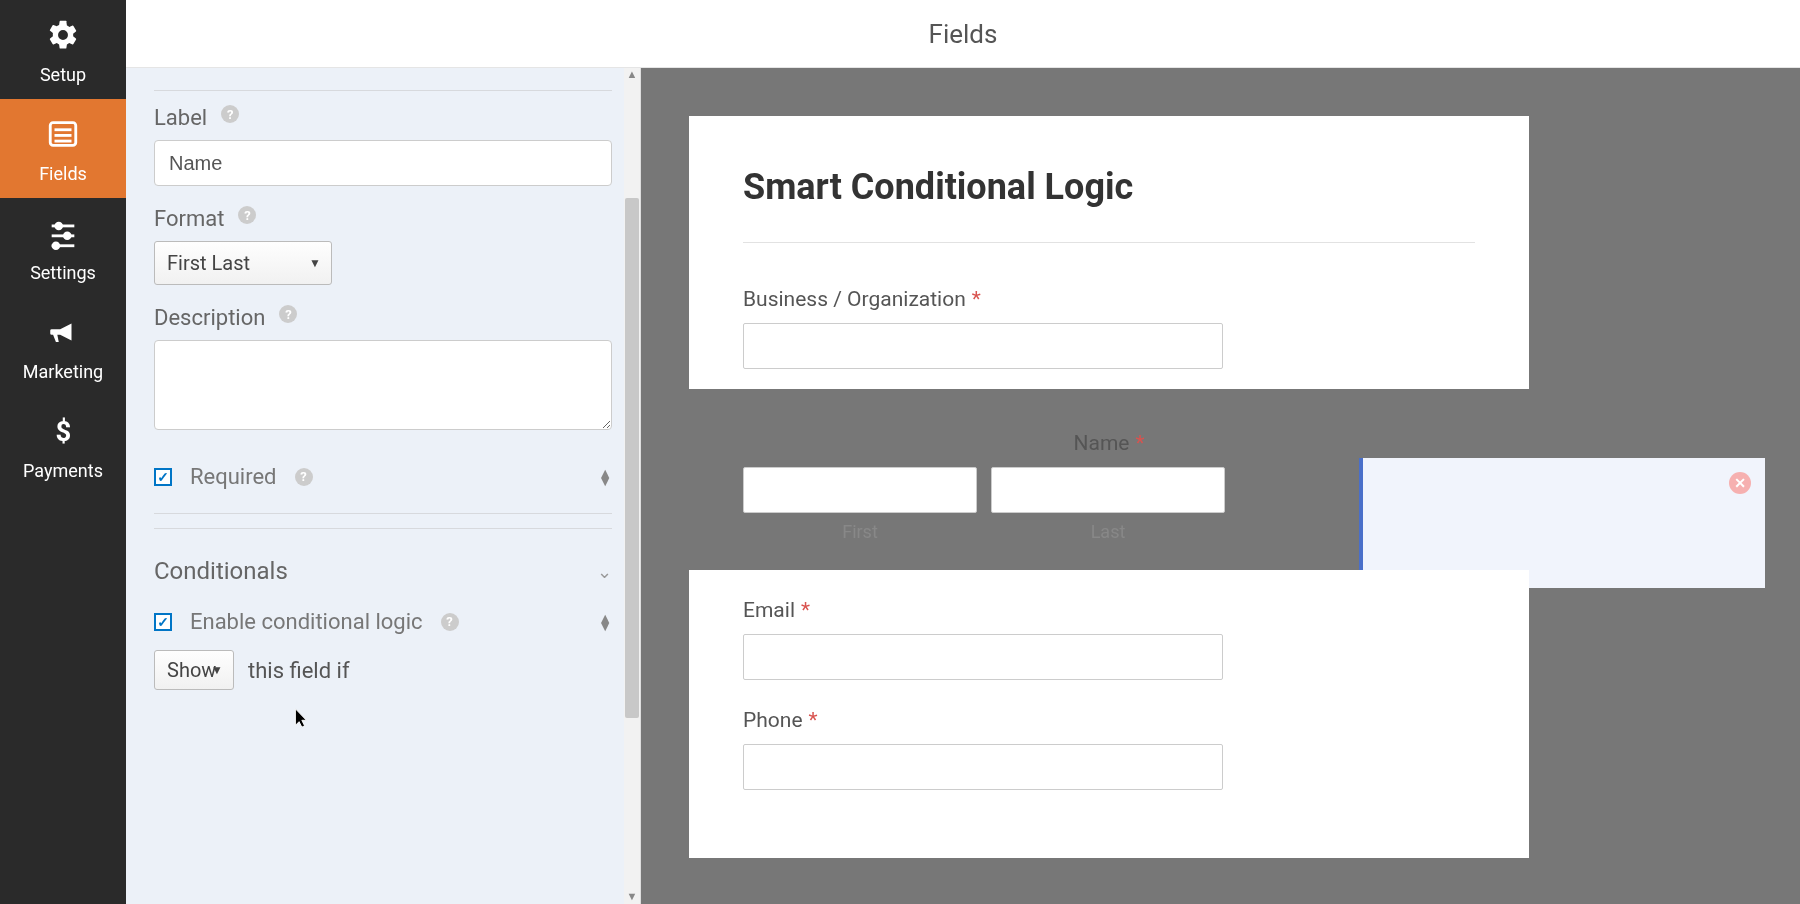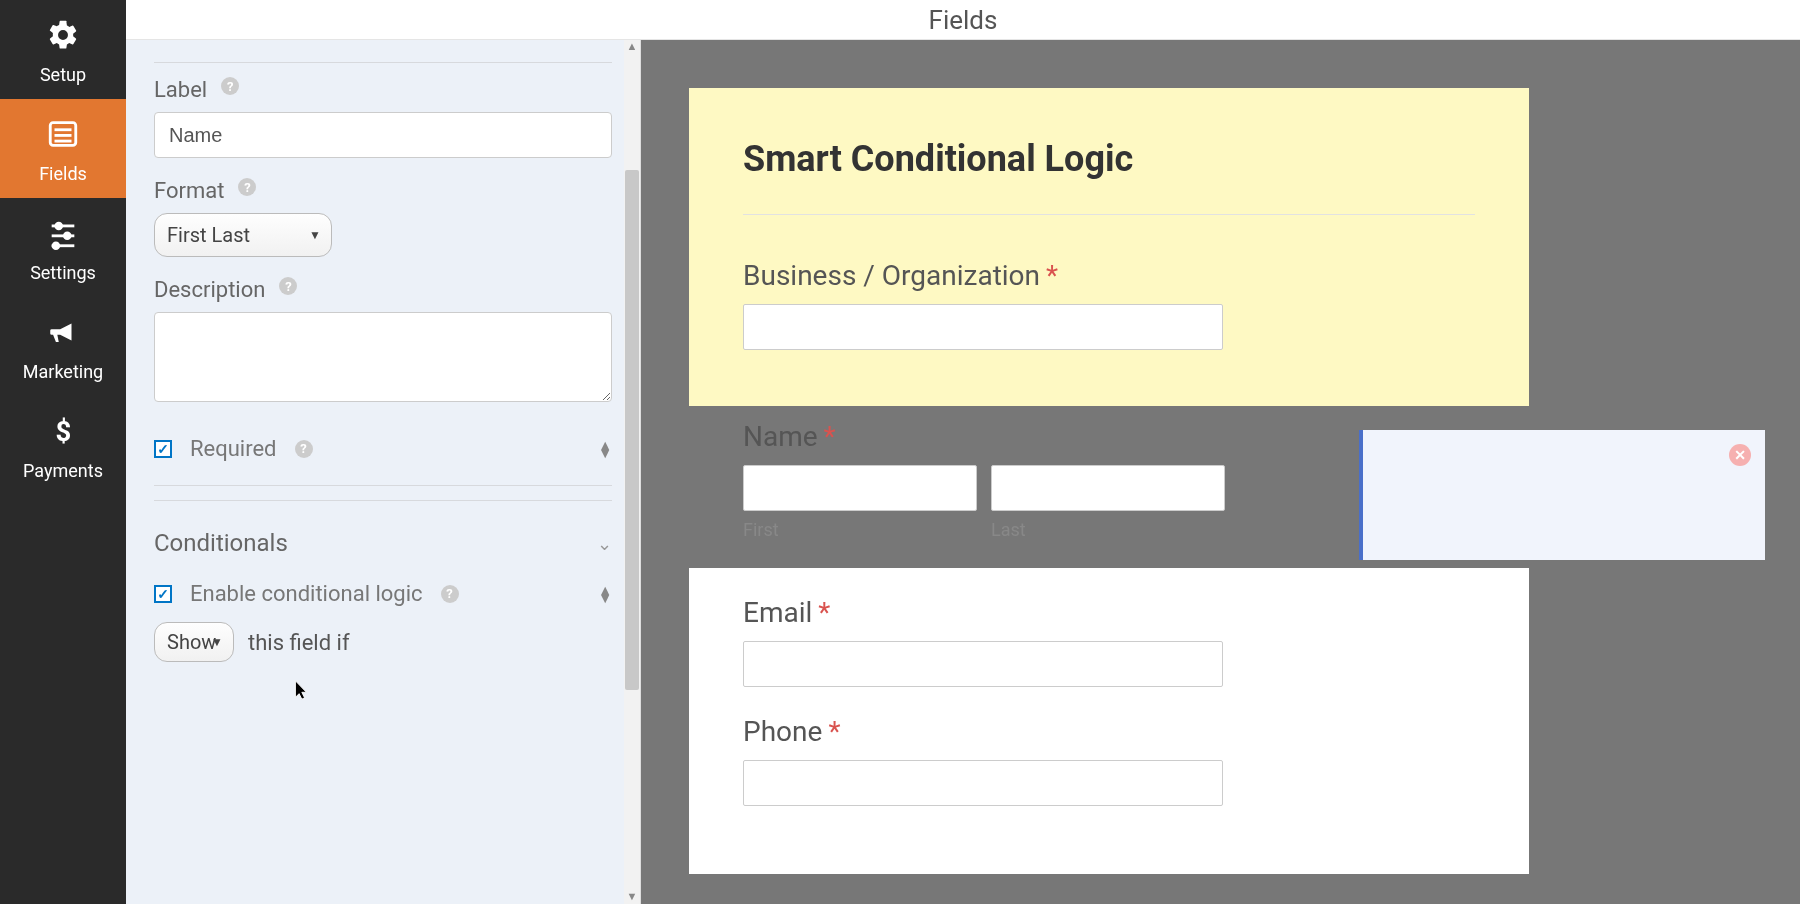--- a/index.html
+++ b/index.html
@@ -104,21 +104,21 @@
     background: #fff;
     padding: 0 14px;
     font-size: 20px;
     color: #555;
   }
 
   .select {
     height: 44px;
     border: 1px solid #bbb;
     background: #fafafa linear-gradient(#fefefe,#f1f1f1);
-    border-radius: 13px;
+    border-radius: 3px;
     padding: 0 36px 0 12px;
     font-size: 20px;
     color: #444;
     position: relative;
     display: inline-flex;
     align-items: center;
     cursor: pointer;
   }
   .select .caret {
     position: absolute;
@@ -269,21 +269,21 @@
   .selected-strip {
     position: absolute;
     left: 718px;
     right: 35px;
     top: 390px;
     height: 130px;
     background: #f1f4fc;
     border-left: 4px solid #4a6fc9;
   }
   .field-lbl {
-    font-size: 28px;
+    font-size: 21px;
     color: #555;
     margin-bottom: 12px;
   }
   .req { color: #d9534f; margin-left: 6px;}
   .input-box {
     width: 480px;
     height: 46px;
     border: 1px solid #ccc;
     background: #fff;
     border-radius: 2px;
@@ -447,33 +447,33 @@
       </div>
     </div>
 
     <div class="preview-area" style="position:relative">
 
       <div class="selected-strip">
         <span class="close-badge-alt">✕</span>
       </div>
 
       <div class="form-card" style="position:relative; z-index:2; background:transparent">
-        <div style="background:#fef9c3; margin:-50px -54px 0 -54px; padding:50px 54px 8px 54px;">
+        <div style="background:#ffffff; margin:-50px -54px 0 -54px; padding:50px 54px 0 54px;">
           <div class="form-title">Smart Conditional Logic</div>
           <hr class="form-hr">
 
           <div class="form-field" style="padding-bottom:20px">
             <div class="field-lbl">
               <span>Business / Organization</span><span class="req">*</span>
             </div>
             <div class="input-box"></div>
           </div>
         </div>
 
-        <div class="form-field" style="padding:14px 0 14px 0; margin-bottom:14px;">
+        <div class="form-field" style="padding:14px 0 14px 0; margin-bottom:14px;text-align:center;">
           <div class="field-lbl">
             <span>Name</span><span class="req">*</span>
           </div>
           <div class="name-row">
             <div class="name-col">
               <div class="input-box"></div>
               <div class="sub-lbl">First</div>
             </div>
             <div class="name-col">
               <div class="input-box"></div>

